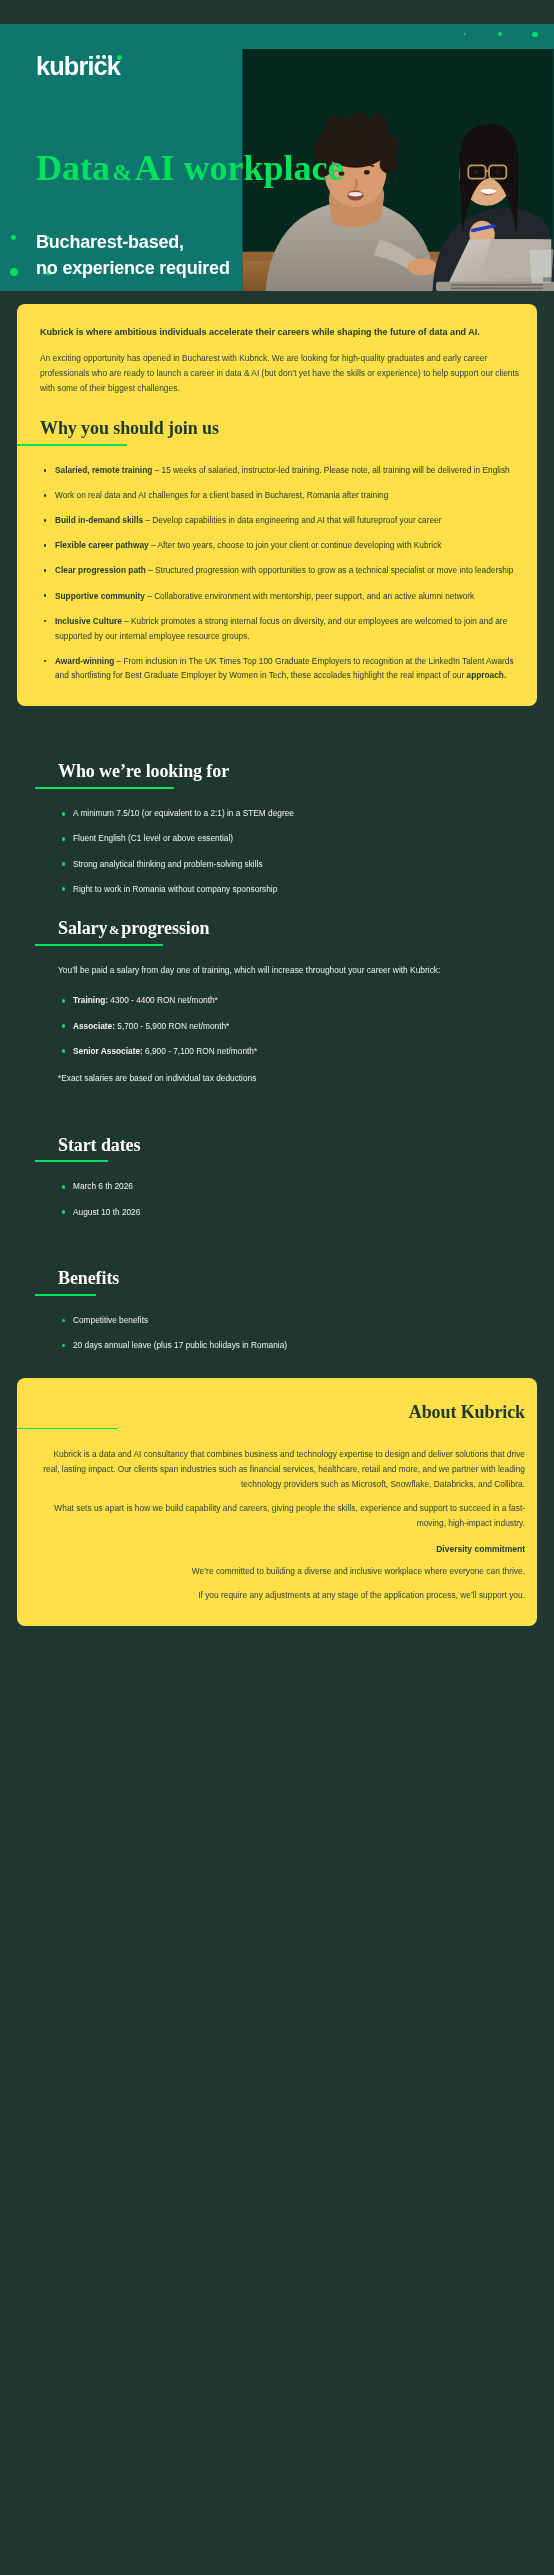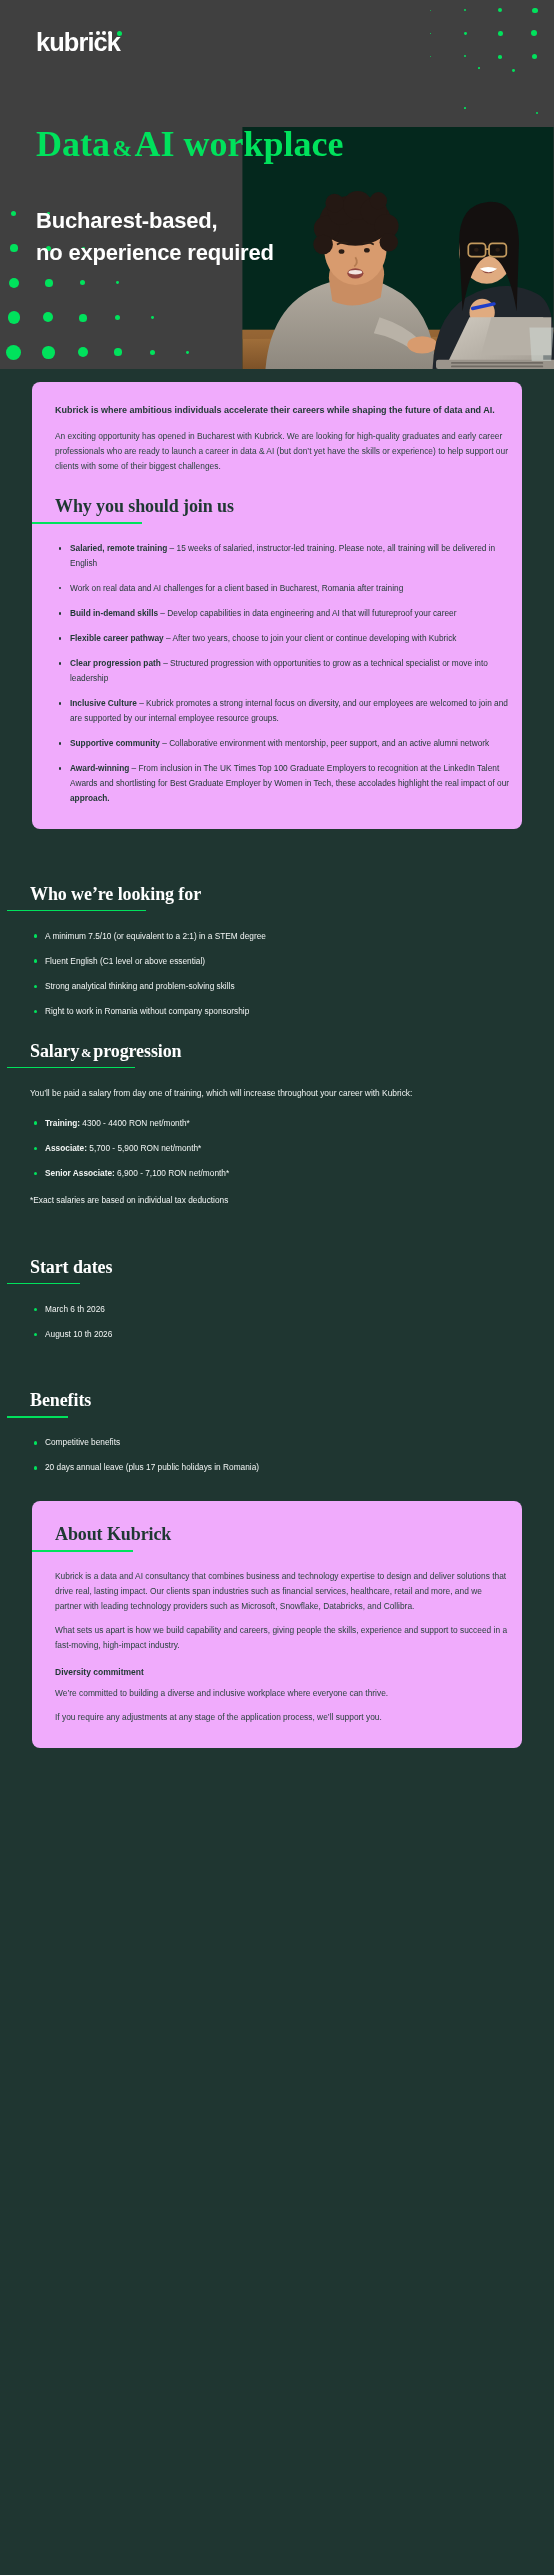--- a/index.html
+++ b/index.html
@@ -7,23 +7,24 @@
   body {
     background: #1f3631;
     font-family: "Liberation Sans", sans-serif;
     -webkit-font-smoothing: antialiased;
   }
   .page { width: 554px; position: relative; overflow: hidden; }
 
   
   .hero {
     position: relative;
-    height: 369px;
-    background: #404040;
+    height: 267px;
+    background: #0f766e;
     overflow: hidden;
+    margin-top: 24px;
   }
   .hero-dots { position: absolute; inset: 0; pointer-events: none; }
   .hero-dots .d { position: absolute; border-radius: 50%; background: #00e25c; }
 
   .hero-photo {
     position: absolute;
     right: 0;
     bottom: 0;
     width: 312px;
     height: 242px;
@@ -64,31 +65,31 @@
   }
   .hero-title .amp { font-size: 24px; font-style: normal; padding: 0 2.3px; }
 
   .hero-sub {
     position: absolute;
     left: 36px;
     top: 205px;
     z-index: 5;
     font-family: "Liberation Sans", sans-serif;
     font-weight: 700;
-    font-size: 22px;
+    font-size: 18px;
     line-height: 1.45;
     color: #ffffff;
     letter-spacing: -0.2px;
   }
 
   
   .card {
-    background: #f0abfc;
+    background: #fde047;
     border-radius: 8px;
-    margin: 0 32px;
+    margin: 0 17px;
     padding: 21px 12px 23px 23px;
     color: #1e3832;
   }
   .card.first { margin-top: 12.7px; }
 
   .lead {
     font-weight: 700;
     font-size: 9px;
     line-height: 1.65;
     color: #1e3832;
@@ -133,39 +134,39 @@
     position: absolute;
     left: 3.5px; top: 5.8px;
     width: 2.9px; height: 2.9px;
     border-radius: 50%;
     background: #1e3832;
   }
   ul.bullets li b { font-weight: 700; }
 
   
   .dark-sec {
-    padding: 0 41px 0 30px;
+    padding: 0 41px 0 58px;
     color: #ffffff;
   }
   .dark-sec .sec-head { color: #ffffff; }
   .dark-sec .sec-rule { margin-left: -23px; }
   .dark-sec .para { color: #eef2f0; }
   .dark-sec ul.bullets li { color: #f2f5f4; }
   .dark-sec ul.bullets li:before { background: #00e25c; width: 3.5px; height: 3.5px; }
   .rule-w1 { width: 139px; }
   .rule-w2 { width: 128px; }
   .rule-w3 { width: 73px; }
   .rule-w4 { width: 61px; }
 
   .note { font-size: 8.3px; line-height: 1.78; color: #f2f5f4; margin-top: 12.7px; }
 
   .spacer-lg { height: 26.6px; }
   .spacer-xl { height: 33px; }
   .bottom-pad { height: 33px; }
-  .card-about { margin-top: 25.4px; }
+  .card-about { margin-top: 25.4px; text-align: right; }
   .subhead {
     font-weight: 700;
     font-size: 8.5px;
     line-height: 1.6;
     color: #1e3832;
     margin-top: 12.7px;
     margin-bottom: 7px;
   }
 </style>
 </head>
@@ -315,22 +316,22 @@
 
     <h2 class="sec-head">Why you should join us</h2>
     <div class="sec-rule"></div>
 
     <ul class="bullets" id="why-join-list">
         <li><b>Salaried, remote training</b> – 15 weeks of salaried, instructor-led training. Please note, all training will be delivered in English</li>
         <li>Work on real data and AI challenges for a client based in Bucharest, Romania after training</li>
         <li><b>Build in-demand skills</b> – Develop capabilities in data engineering and AI that will futureproof your career</li>
         <li><b>Flexible career pathway</b> – After two years, choose to join your client or continue developing with Kubrick</li>
         <li><b>Clear progression path</b> – Structured progression with opportunities to grow as a technical specialist or move into leadership</li>
+        <li><b>Supportive community</b> – Collaborative environment with mentorship, peer support, and an active alumni network</li>
         <li><b>Inclusive Culture</b> – Kubrick promotes a strong internal focus on diversity, and our employees are welcomed to join and are supported by our internal employee resource groups.</li>
-        <li><b>Supportive community</b> – Collaborative environment with mentorship, peer support, and an active alumni network</li>
         <li><b>Award-winning</b> – From inclusion in The UK Times Top 100 Graduate Employers to recognition at the LinkedIn Talent Awards and shortlisting for Best Graduate Employer by Women in Tech, these accolades highlight the real impact of our <b>approach.</b></li>
       </ul>
   </div>
 
   <div class="spacer-xl"></div>
 
   <div class="dark-sec">
     <h2 class="sec-head">Who we’re looking for</h2>
     <div class="sec-rule rule-w1"></div>
     <ul class="bullets" id="who-list">

